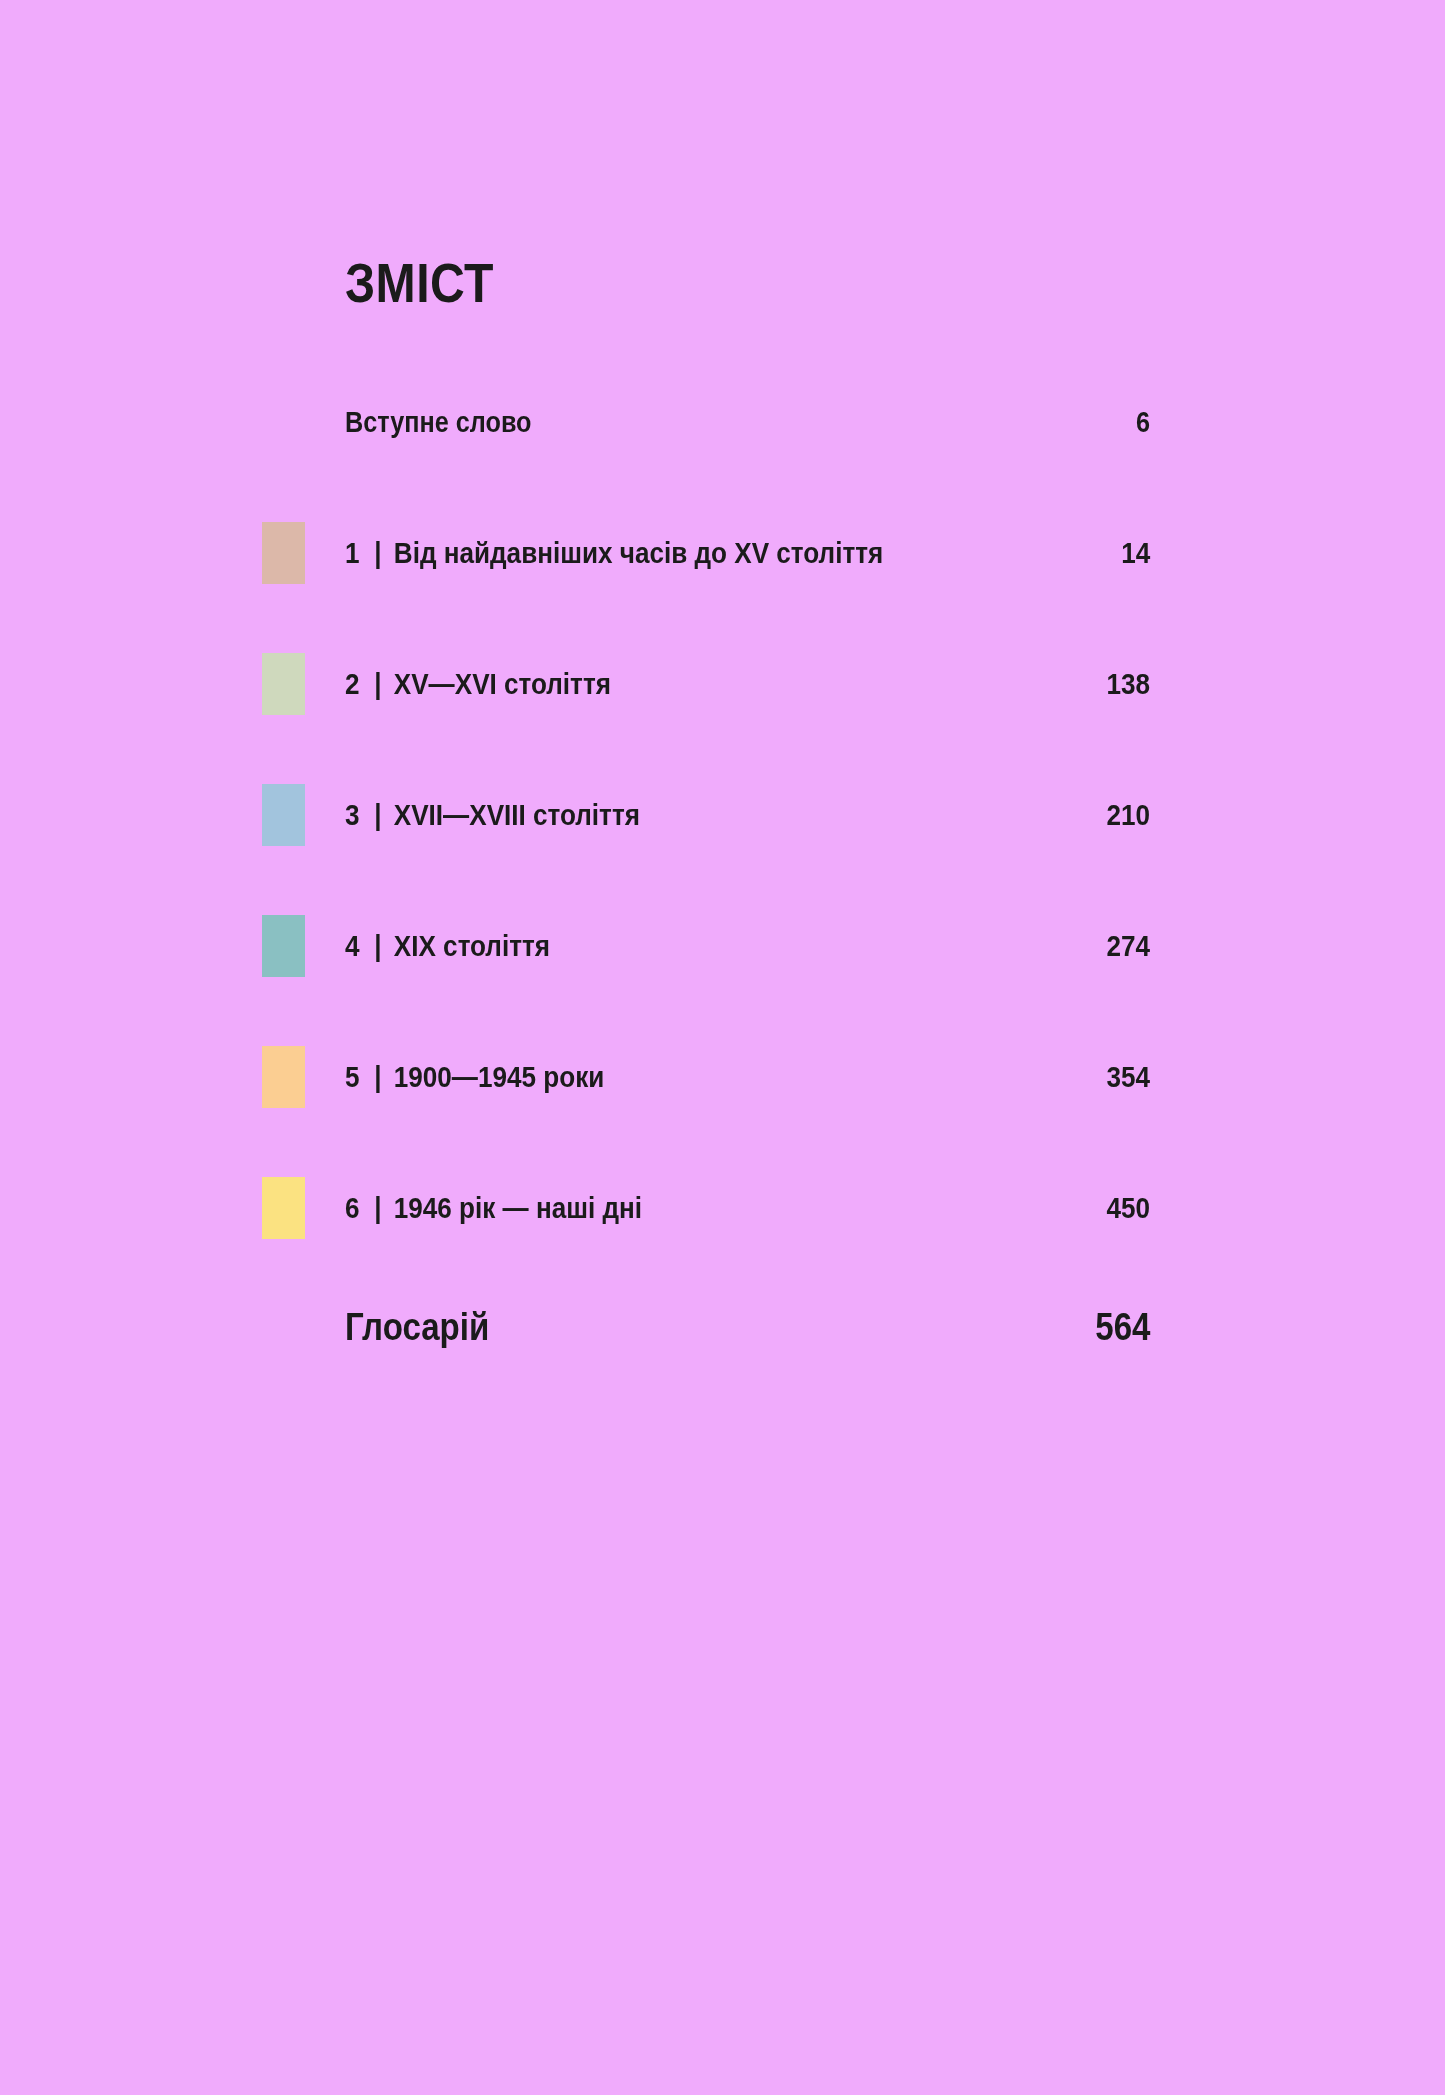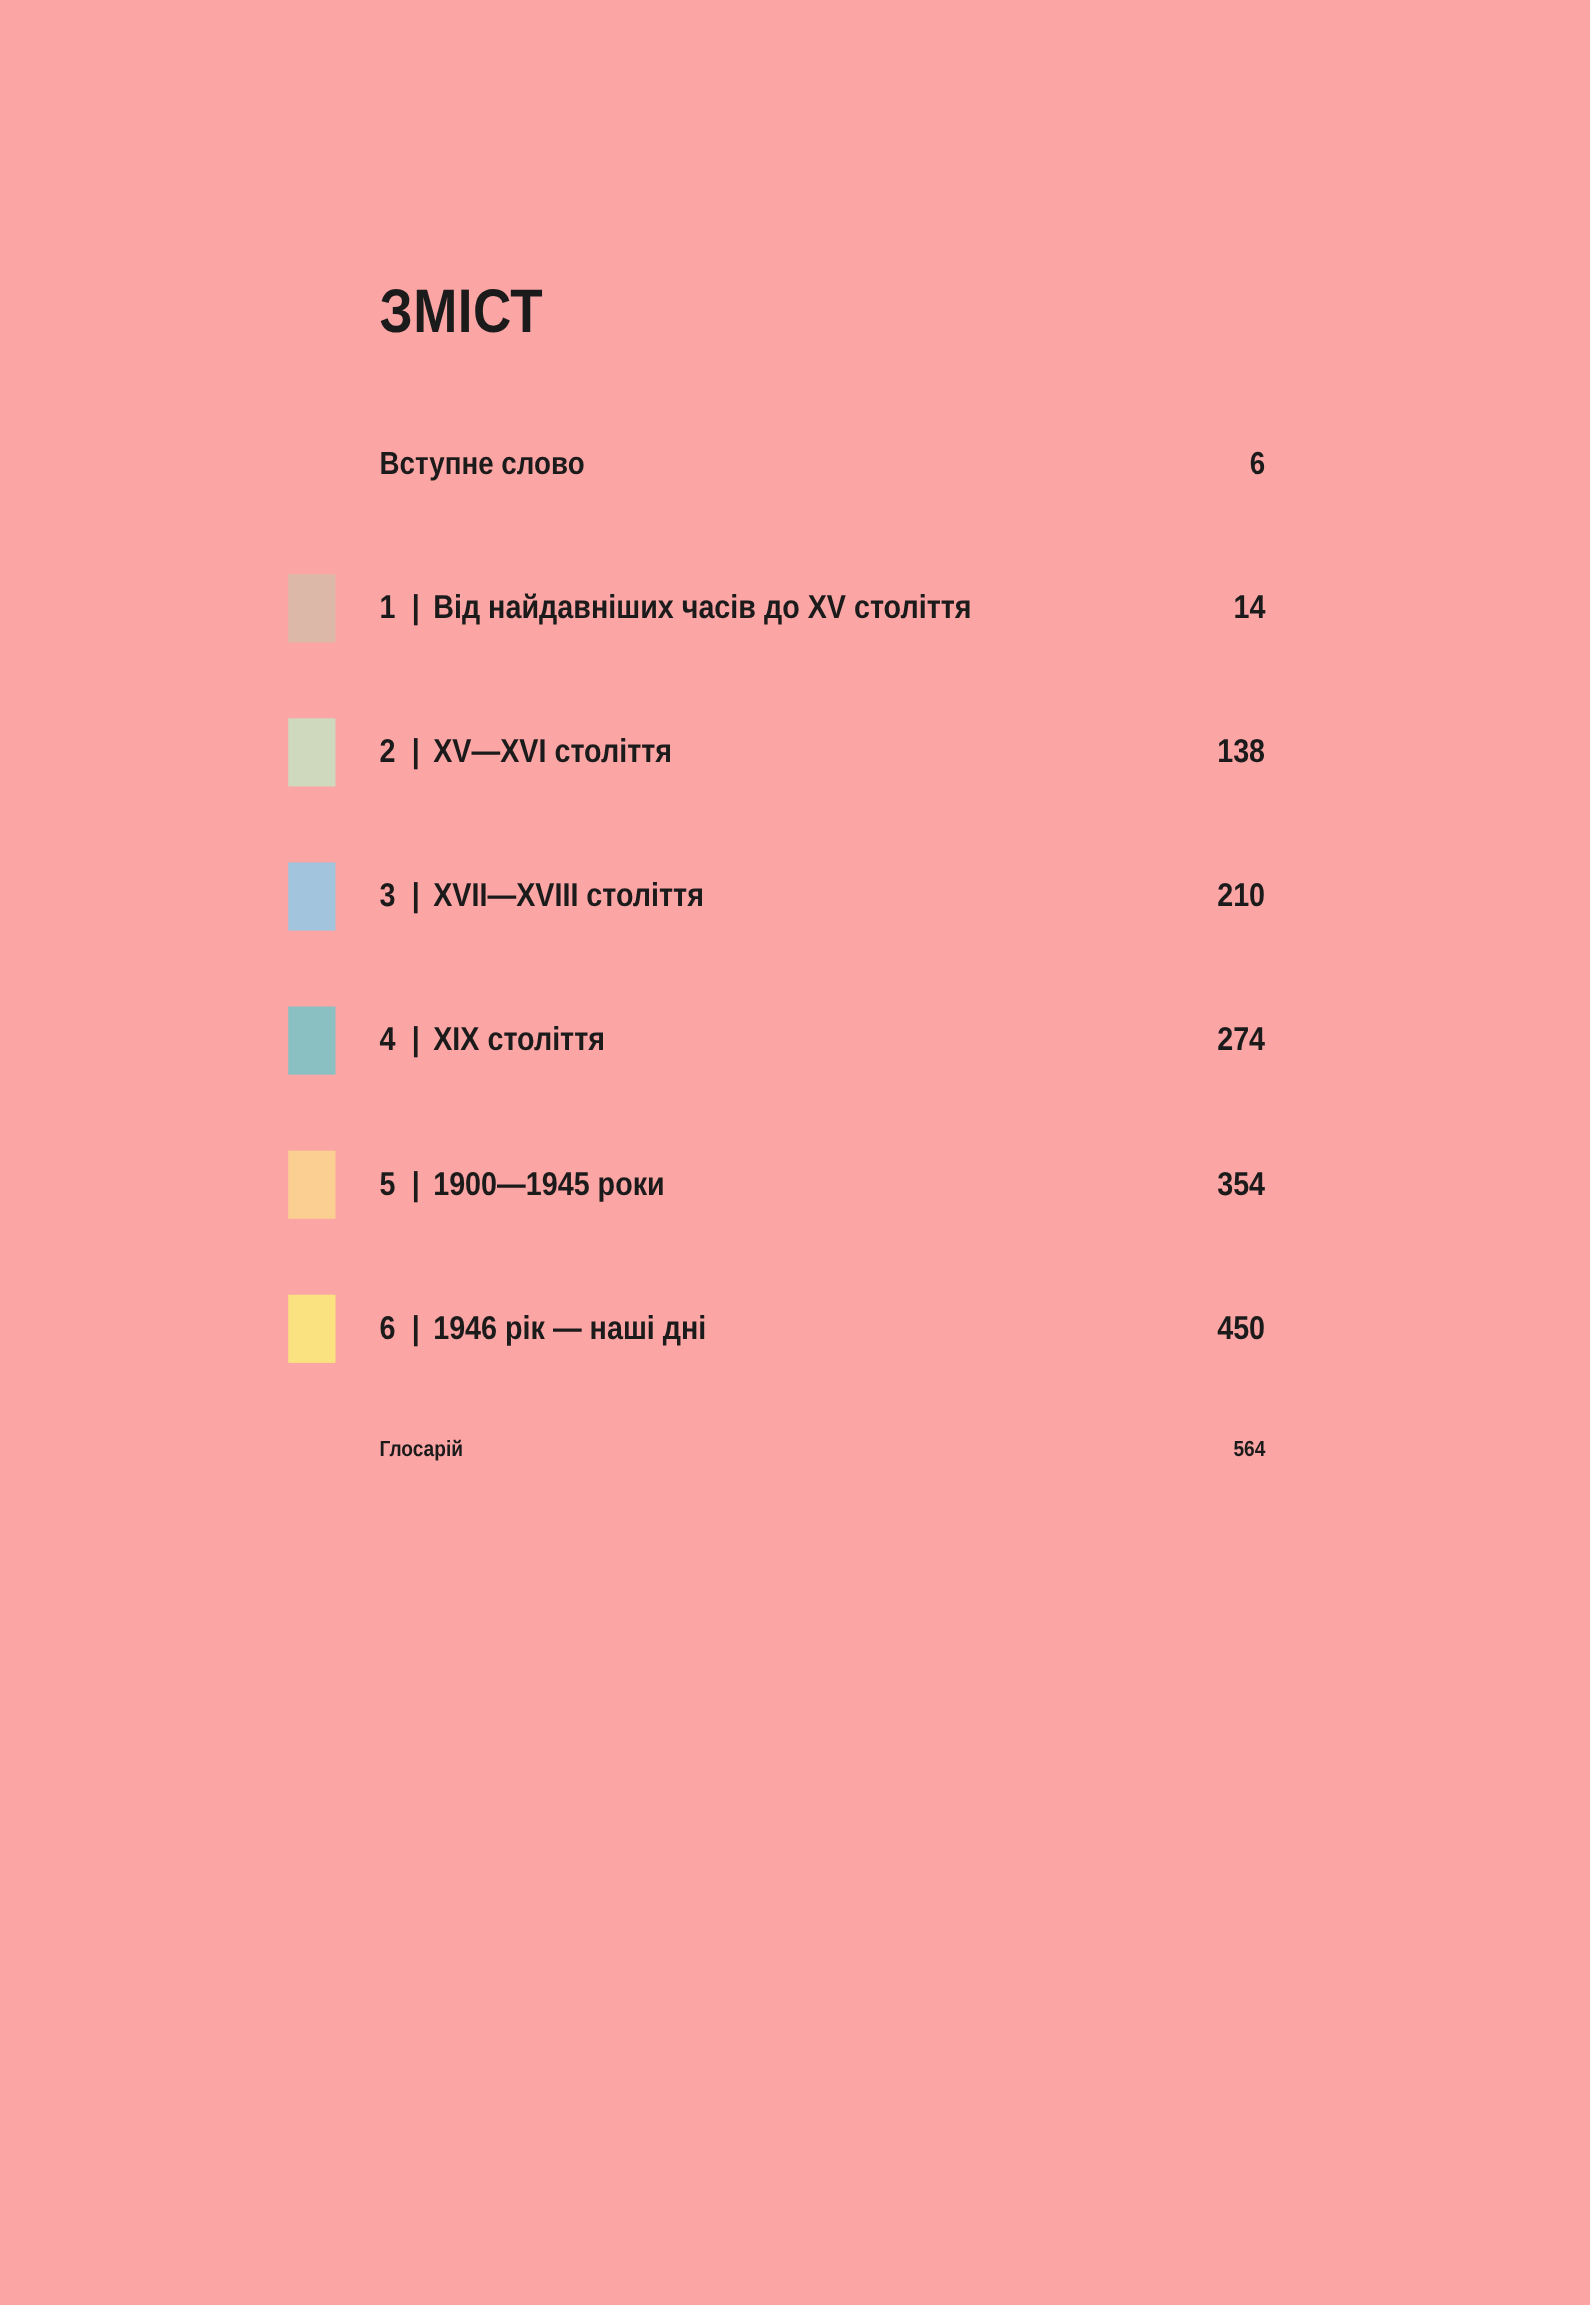--- a/index.html
+++ b/index.html
@@ -108,31 +108,31 @@
     width: 43px;
     height: 62px;
     transform: translateY(-50%);
   }
 
   
   .back-matter {
     margin-top: 35px;
   }
   .back-matter .row {
-    font-size: 20px;
+    font-size: 38px;
     margin-bottom: 52px;
   }
   .back-matter .row:last-child {
     margin-bottom: 0;
   }
 </style>
 </head>
 <body style="background-color: rgb(0, 0, 0);">
 
-<div class="page" style="background-color: #fca5a5;">
+<div class="page" style="background-color: #f0abfc;">
   <div class="toc" style="color: rgb(27, 27, 27);">
 
     <h1 class="toc-title" style="color: rgb(27, 27, 27);">ЗМІСТ</h1>
 
     <div class="front-matter">
       <div class="row">
         <span class="label">Вступне слово</span>
         <span class="page-num">6</span>
       </div>
     </div>

